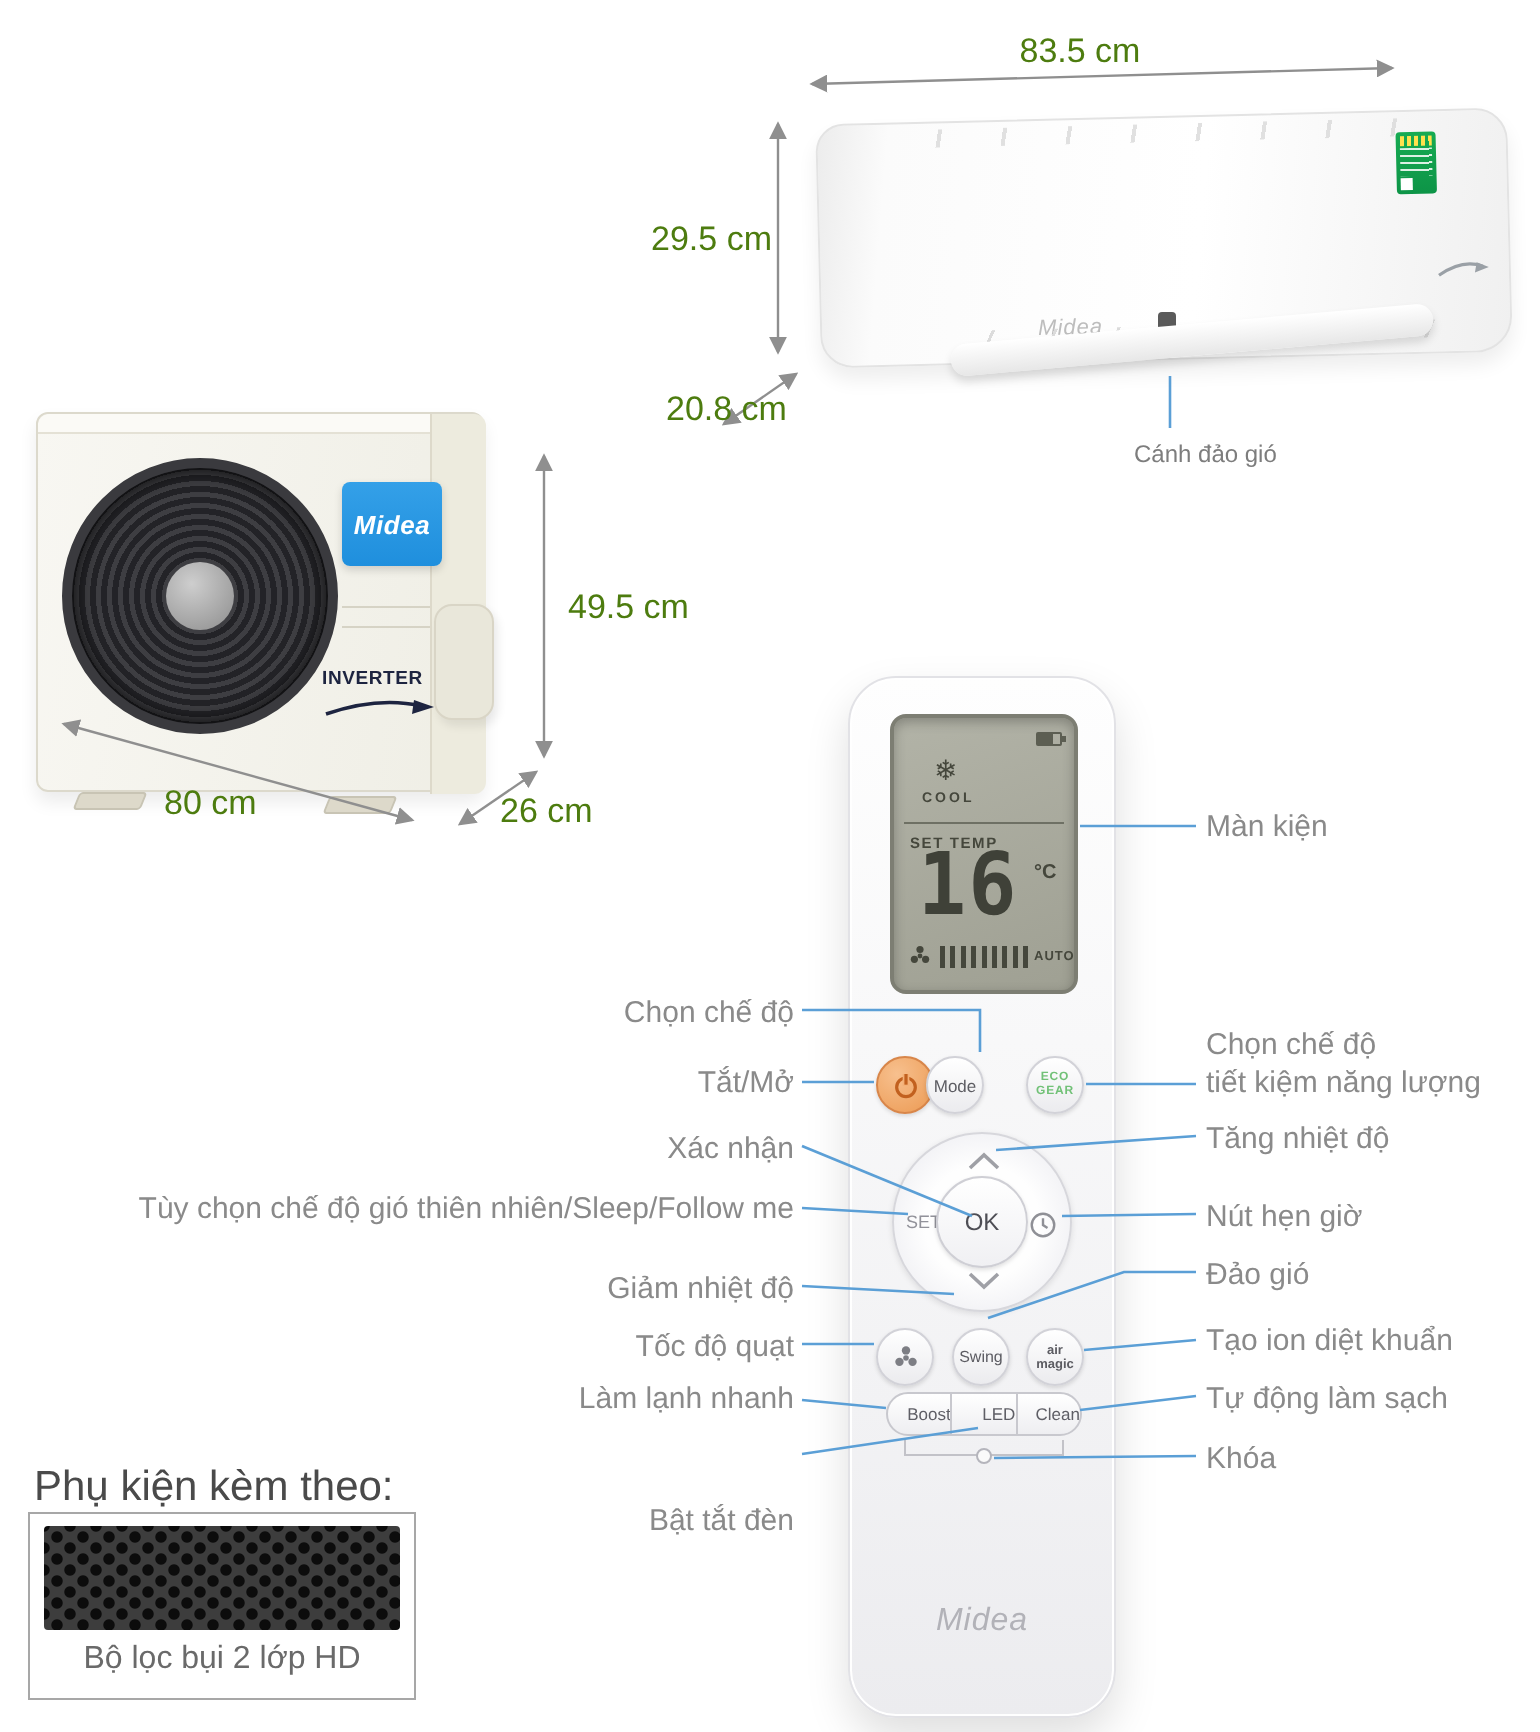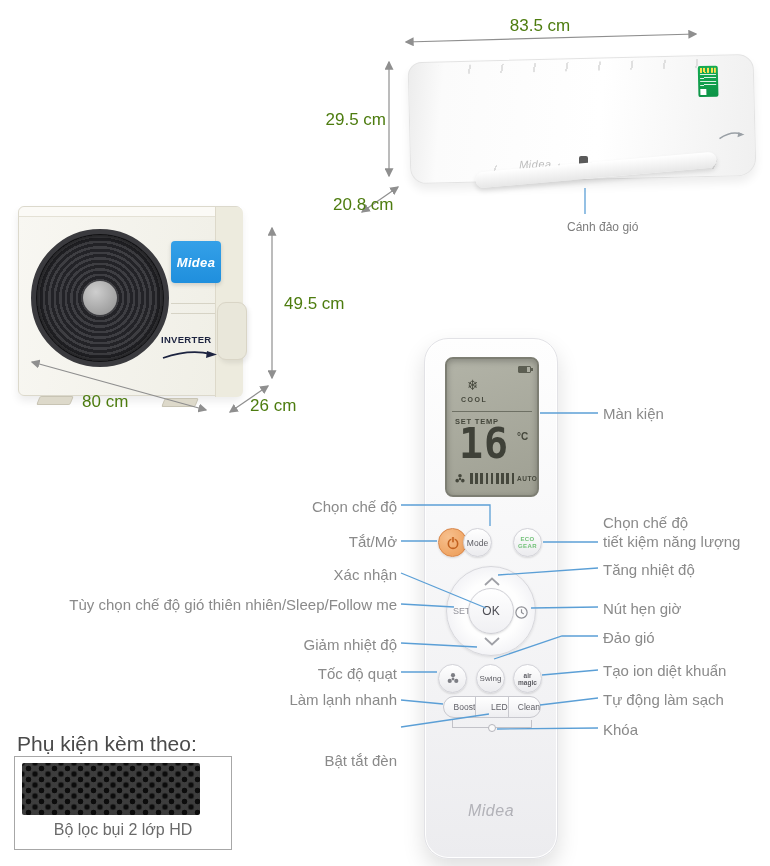--- a/index.html
+++ b/index.html
@@ -113,21 +113,21 @@
   .pill .cell + .cell { border-left:1px solid #c8c8ce; }
   .bracket { position:absolute; left:27px; top:381px; width:80px; height:8px;
     border-left:1px solid #c2c2c8; border-right:1px solid #c2c2c8; border-bottom:1px solid #c2c2c8; }
   .lockdot { position:absolute; left:63px; top:385px; width:8px; height:8px; border-radius:50%;
     background:#fafafa; border:1px solid #b5b5bc; }
   .rlogo { position:absolute; left:0; right:0; top:463px; text-align:center; font-size:16px;
     color:#b2b2b8; font-style:italic; letter-spacing:.5px; }
 
   
   .acc-head { position:absolute; left:17px; top:732px; font-size:21px; color:#4a4a4a; }
-  .acc-box { position:absolute; left:14px; top:756px; width:218px; height:94px;
+  .acc-box { position:absolute; left:14px; top:756px; width:194px; height:94px;
     border:1px solid #a7a7a7; background:#fff; }
   .filter { position:absolute; left:7px; top:6px; width:178px; height:52px; border-radius:2px;
     background-color:#3d3d3d;
     background-image:radial-gradient(circle,#0c0c0c 2.6px,transparent 3.1px),
                      radial-gradient(circle,#0c0c0c 2.6px,transparent 3.1px);
     background-size:13px 11px,13px 11px; background-position:0 0,6.5px 5.5px; }
   .acc-cap { position:absolute; left:0; right:0; top:64px; text-align:center; font-size:16px; color:#6a6a6a; }
 </style>
 </head>
 <body>

